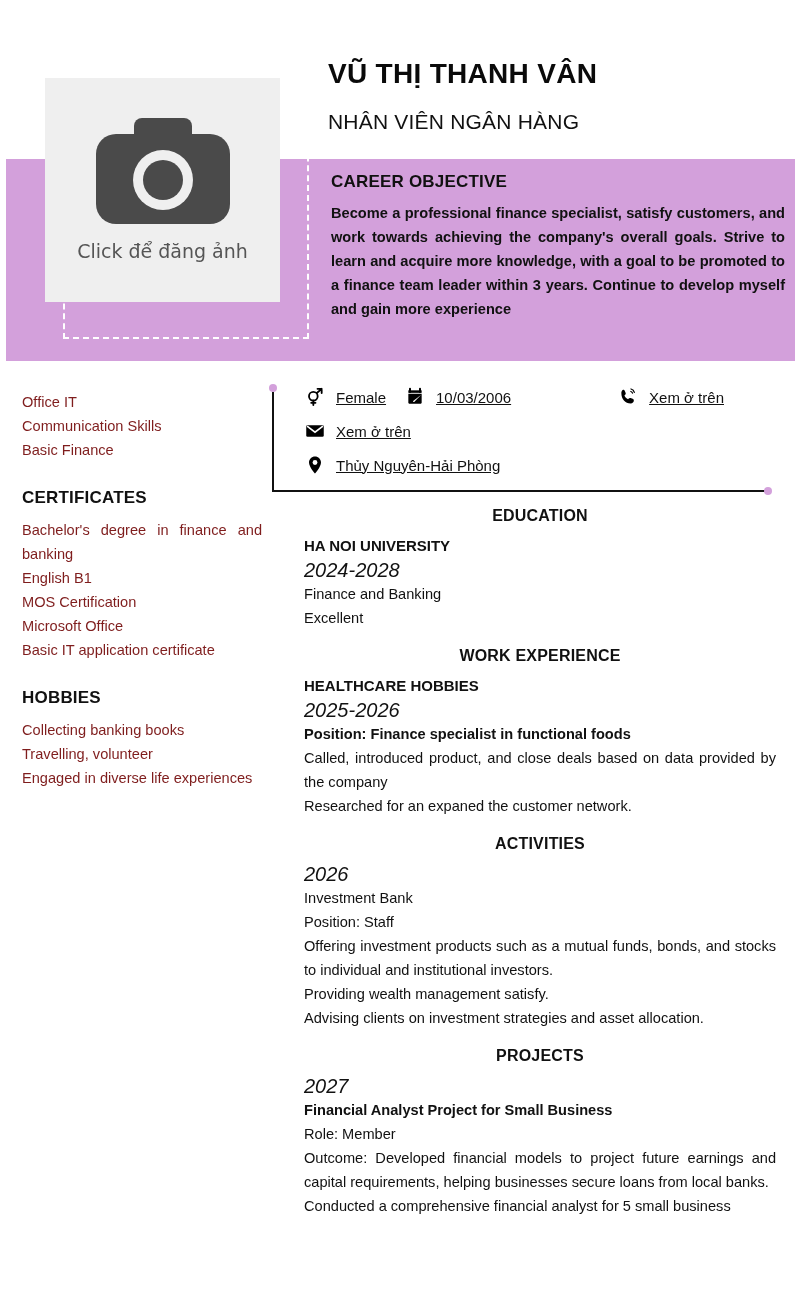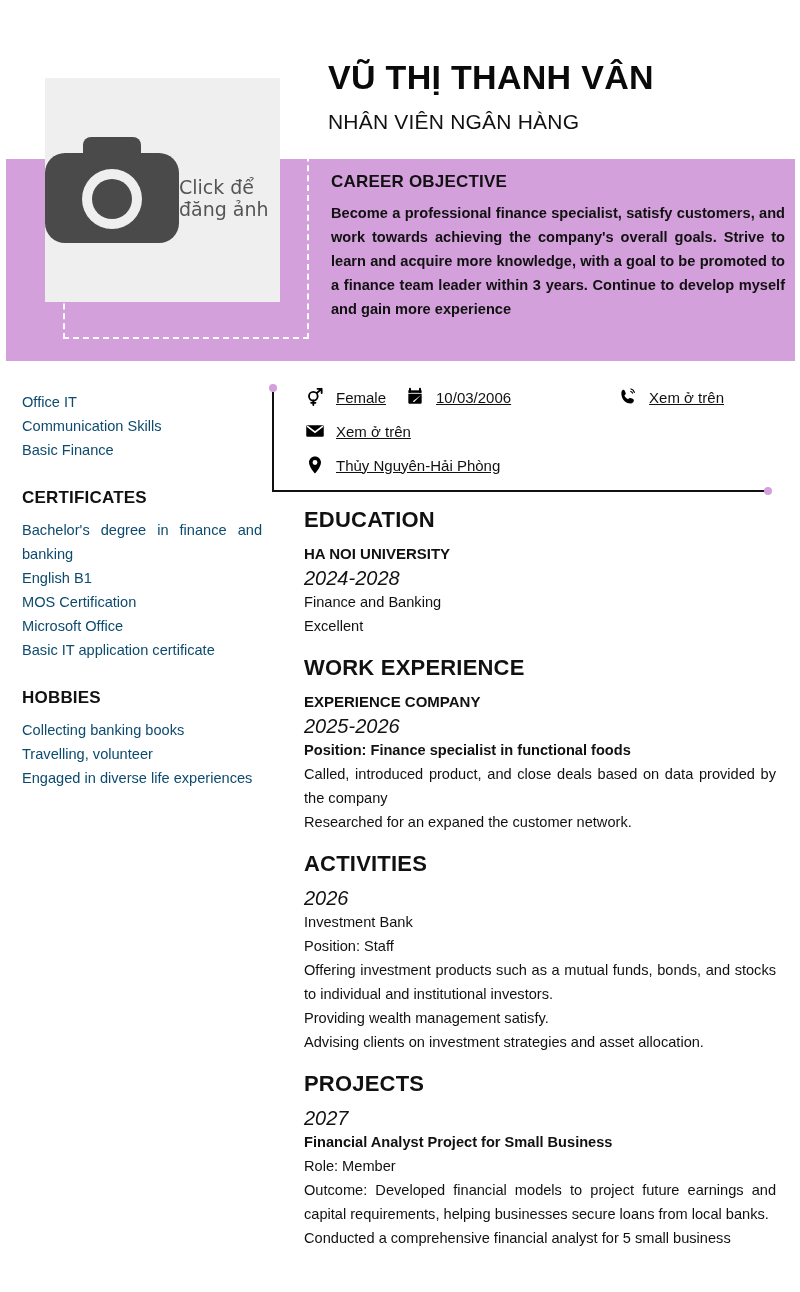--- a/index.html
+++ b/index.html
@@ -44,38 +44,38 @@
   
   .photo-box {
     position: absolute;
     left: 45px;
     top: 78px;
     width: 235px;
     height: 224px;
     background: #efefef;
     z-index: 3;
     display: flex;
-    flex-direction: row;
+    flex-direction: column;
     align-items: center;
     justify-content: center;
   }
   .camera-icon { width: 134px; height: 106px; display:block; }
   .photo-label {
     margin-top: 16px;
     font-size: 19px;
     color: #555555;
     font-family: "DejaVu Sans", sans-serif;
   }
 
   
   .name {
     position: absolute;
     left: 328px;
     top: 58px;
-    font-size: 34px;
+    font-size: 28px;
     font-weight: bold;
     letter-spacing: 0.3px;
     color: #0a0a0a;
     white-space: nowrap;
     z-index: 4;
   }
   .job-title {
     position: absolute;
     left: 328px;
     top: 110px;
@@ -190,37 +190,38 @@
   .side-block { margin-bottom: 26px; }
   .side-block h3 {
     font-size: 17px;
     font-weight: bold;
     letter-spacing: 0.2px;
     margin-bottom: 10px;
   }
   .side-block .entry {
     font-size: 14.6px;
     line-height: 24px;
-    color: #0c4a6e;
+    color: #7f1d1d;
     text-align: justify;
   }
 
   
   .main {
     position: absolute;
     left: 304px;
     top: 507px;
     width: 472px;
   }
   .sec { margin-bottom: 32px; }
   .sec > h3 {
-    font-size: 22px;
+    font-size: 16px;
     font-weight: bold;
     letter-spacing: 0.2px;
     margin-bottom: 9px;
+    text-align: center;
   }
   .org {
     font-size: 15px;
     font-weight: bold;
     line-height: 24px;
   }
   .years {
     font-size: 20px;
     font-style: italic;
     line-height: 24px;
@@ -356,21 +357,21 @@
     <div class="sec sec-gap-sm">
       <h3>EDUCATION</h3>
       <div class="org">HA NOI UNIVERSITY</div>
       <div class="years">2024-2028</div>
       <div class="line">Finance and Banking</div>
       <div class="line">Excellent</div>
     </div>
 
     <div class="sec sec-gap-sm">
       <h3>WORK EXPERIENCE</h3>
-      <div class="org">EXPERIENCE COMPANY</div>
+      <div class="org">HEALTHCARE HOBBIES</div>
       <div class="years">2025-2026</div>
       <div class="line b">Position: Finance specialist in functional foods</div>
       <div class="line">Called, introduced product, and close deals based on data provided by the company</div>
       <div class="line">Researched for an expaned the customer network.</div>
     </div>
 
     <div class="sec sec-gap-sm">
       <h3>ACTIVITIES</h3>
       <div class="years">2026</div>
       <div class="line">Investment Bank</div>

